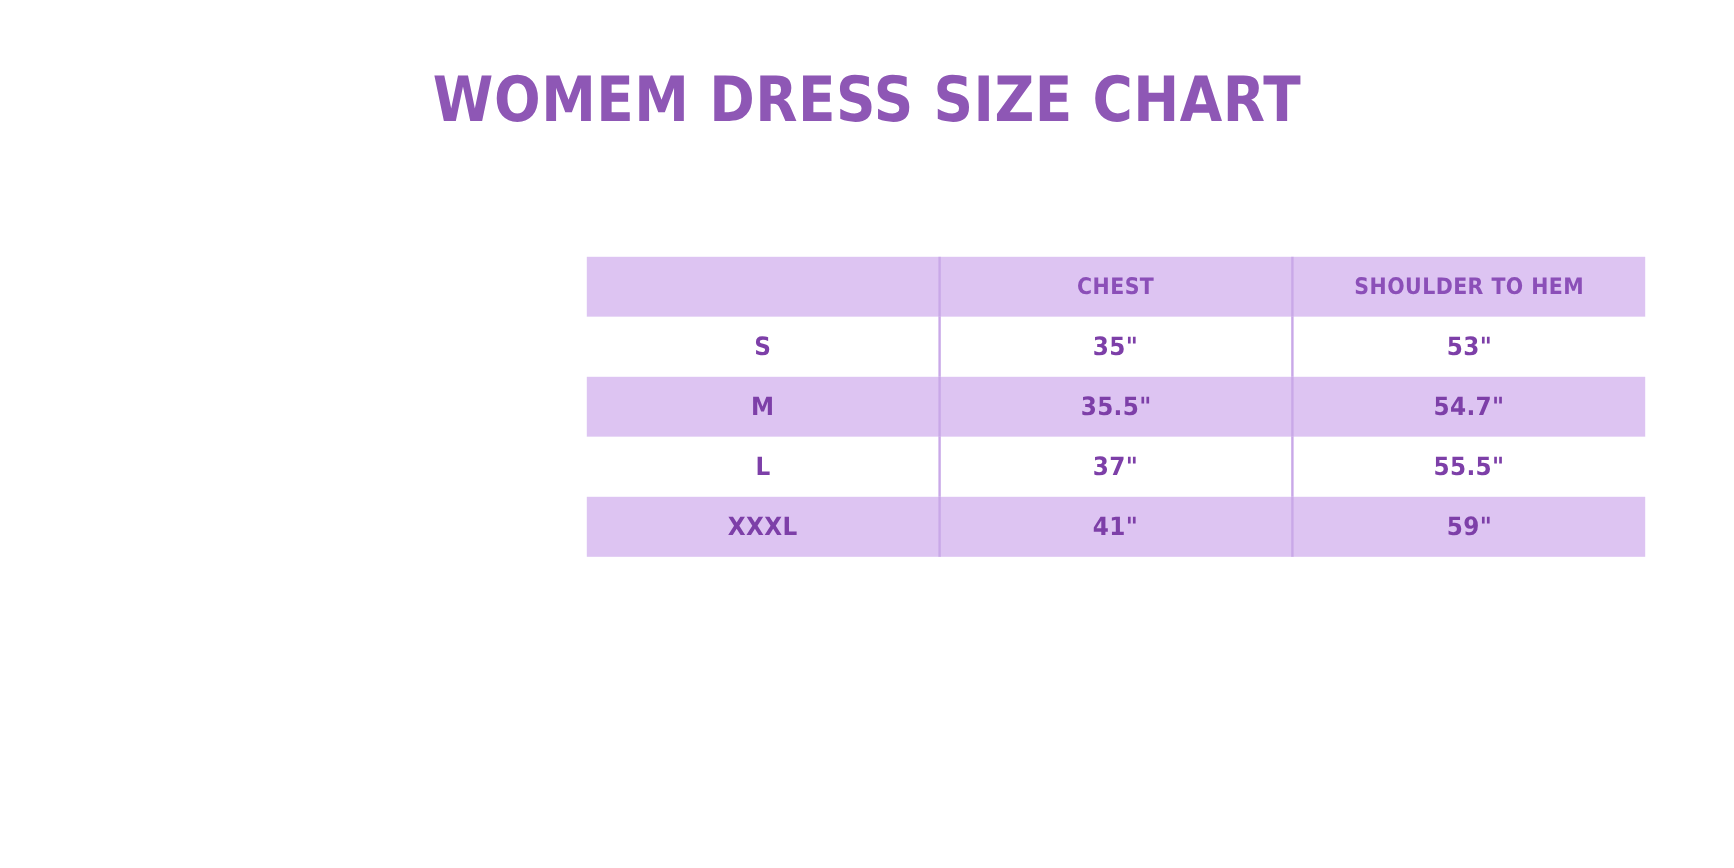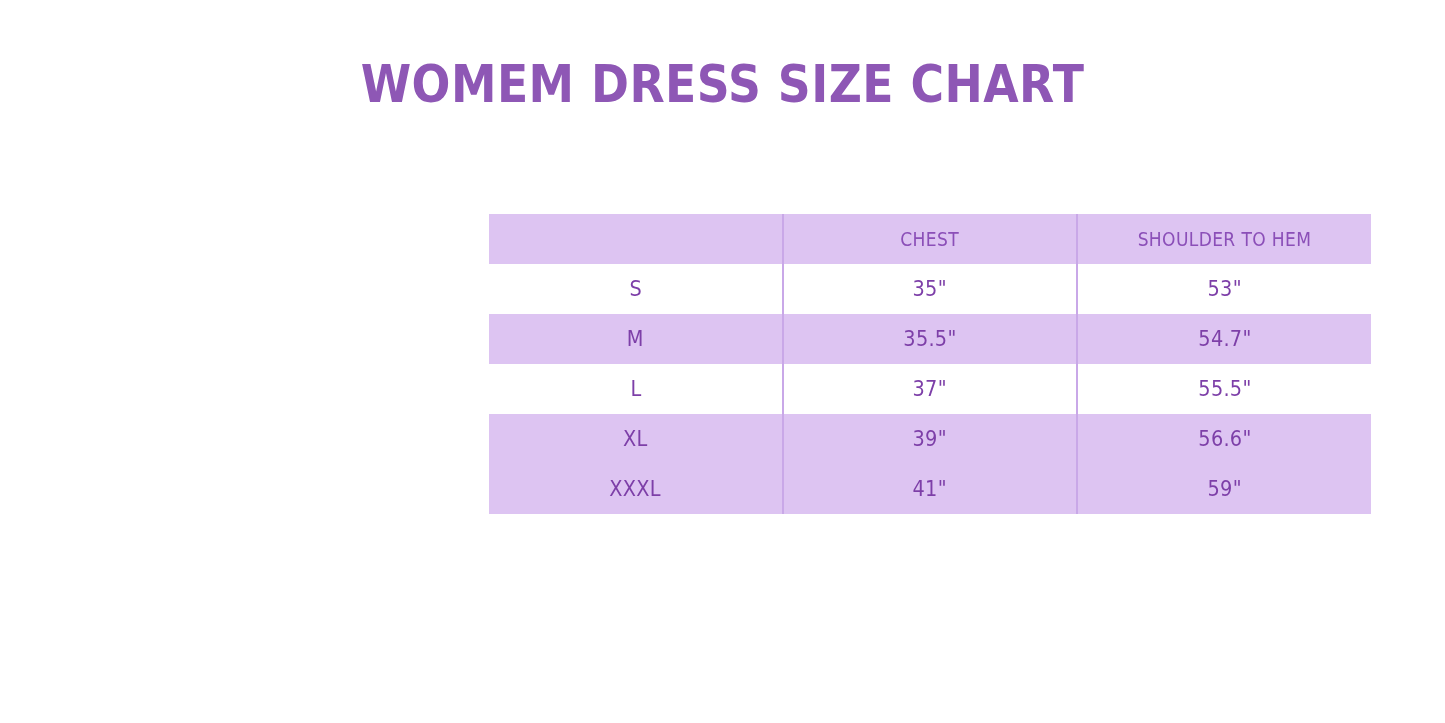--- a/index.html
+++ b/index.html
@@ -59,21 +59,21 @@
   table.size-table col.col-shoulder { width: 294px; }
 
   table.size-table th,
   table.size-table td {
     height: 50px;
     padding: 0;
     margin: 0;
     text-align: center;
     vertical-align: middle;
     font-family: "DejaVu Sans", "Liberation Sans", sans-serif;
-    font-weight: normal;
+    font-weight: bold;
     border: 0;
   }
 
   
   table.size-table th + th,
   table.size-table td + td {
     border-left: 2px solid #c9a8e8;
   }
 
   
@@ -142,25 +142,20 @@
           <td><span class="cell-text">35.5"</span></td>
           <td><span class="cell-text">54.7"</span></td>
         </tr>
 
         <tr class="row-light">
           <td><span class="cell-text">L</span></td>
           <td><span class="cell-text">37"</span></td>
           <td><span class="cell-text">55.5"</span></td>
         </tr>
 
-        <tr class="row-tint">
-          <td><span class="cell-text">XL</span></td>
-          <td><span class="cell-text">39"</span></td>
-          <td><span class="cell-text">56.6"</span></td>
-        </tr>
 
 
         <tr class="row-tint">
           <td><span class="cell-text">XXXL</span></td>
           <td><span class="cell-text">41"</span></td>
           <td><span class="cell-text">59"</span></td>
         </tr>
 
       </tbody>
     </table>

